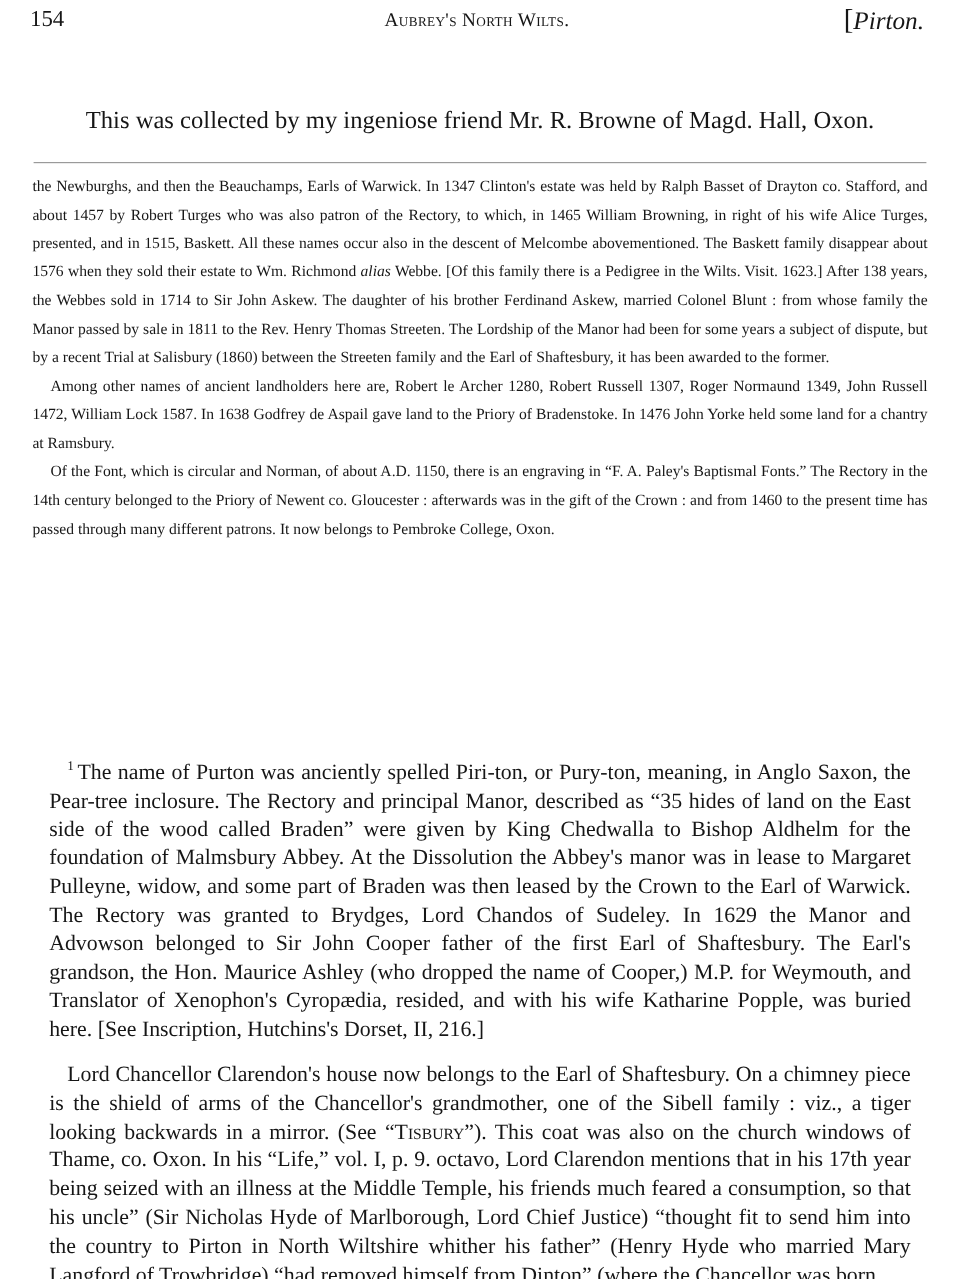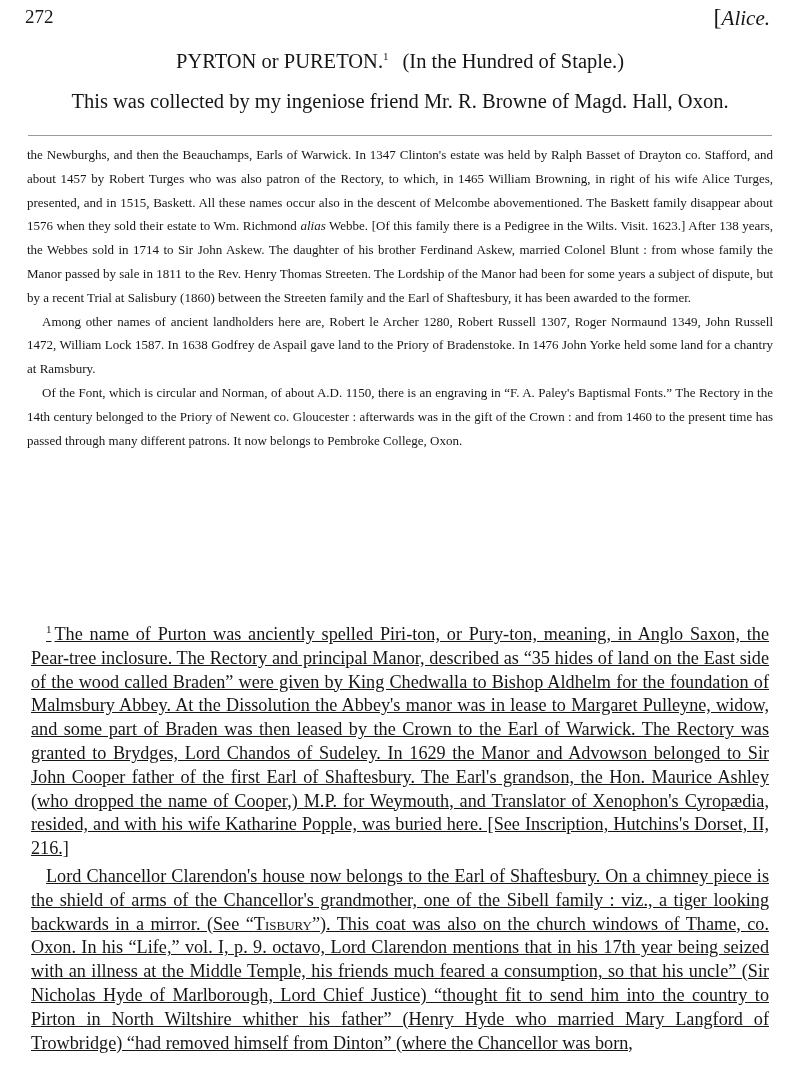--- a/index.html
+++ b/index.html
@@ -106,22 +106,21 @@
     .footnotes {
       position: absolute;
       top: 614px;
       left: 27px;
       width: 746px;
       font-size: 18.2px;
       line-height: 23.8px;
       text-align: justify;
     }
     .footnotes p {
-      margin: 4px;
-      text-decoration: underline;
+      margin: 14px;
     }
     .footnotes p.indent {
       text-indent: 15px;
     }
     .fn-mark {
       font-size: 11px;
       vertical-align: 7px;
       margin-right: 3px;
     }
     .sc {
@@ -130,27 +129,25 @@
     em {
       font-style: italic;
     }
   </style>
 </head>
 <body>
 
 <div class="page">
 
   <div class="running-head">
-    <span class="page-number">272</span>
-    <span class="running-section"><span class="bracket">[</span><span>Alice.</span></span>
+    <span class="page-number">154</span>
+    <span class="running-title">Aubrey's North Wilts.</span>
+    <span class="running-section"><span class="bracket">[</span><span>Pirton.</span></span>
   </div>
 
-  <div class="heading">
-    <span>PYRTON or PURETON.</span><sup>1</sup><span class="hundred">(In the Hundred of Staple.)</span>
-  </div>
 
   <div class="subheading">This was collected by my ingeniose friend Mr. R. Browne of Magd. Hall, Oxon.</div>
 
   <div class="rule"></div>
 
   <div class="body-text">
     <p><span>the Newburghs, and then the Beauchamps, Earls of Warwick. In 1347 Clinton's estate was held by Ralph Basset of Drayton co. Stafford, and about 1457 by Robert Turges who was also patron of the Rectory, to which, in 1465 William Browning, in right of his wife Alice Turges, presented, and in 1515, Baskett. All these names occur also in the descent of Melcombe abovementioned. The Baskett family disappear about 1576 when they sold their estate to Wm. Richmond </span><em>alias</em><span> Webbe. [Of this family there is a Pedigree in the Wilts. Visit. 1623.] After 138 years, the Webbes sold in 1714 to Sir John Askew. The daughter of his brother Ferdinand Askew, married Colonel Blunt : from whose family the Manor passed by sale in 1811 to the Rev. Henry Thomas Streeten. The Lordship of the Manor had been for some years a subject of dispute, but by a recent Trial at Salisbury (1860) between the Streeten family and the Earl of Shaftesbury, it has been awarded to the former.</span></p>
     <p class="indent">Among other names of ancient landholders here are, Robert le Archer 1280, Robert Russell 1307, Roger Normaund 1349, John Russell 1472, William Lock 1587. In 1638 Godfrey de Aspail gave land to the Priory of Bradenstoke. In 1476 John Yorke held some land for a chantry at Ramsbury.</p>
     <p class="indent">Of the Font, which is circular and Norman, of about A.D. 1150, there is an engraving in “F. A. Paley's Baptismal Fonts.” The Rectory in the 14th century belonged to the Priory of Newent co. Gloucester : afterwards was in the gift of the Crown : and from 1460 to the present time has passed through many different patrons. It now belongs to Pembroke College, Oxon.</p>
   </div>

